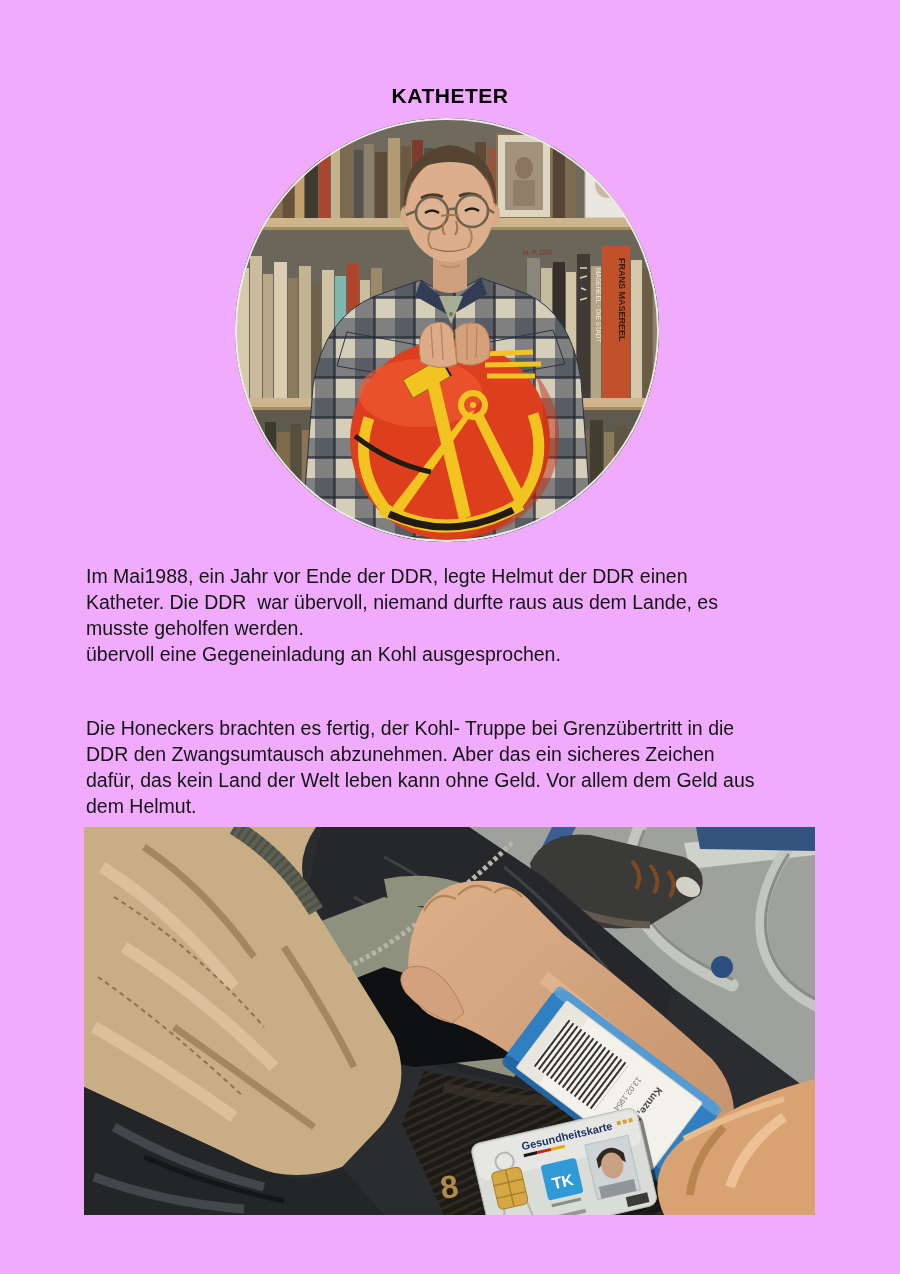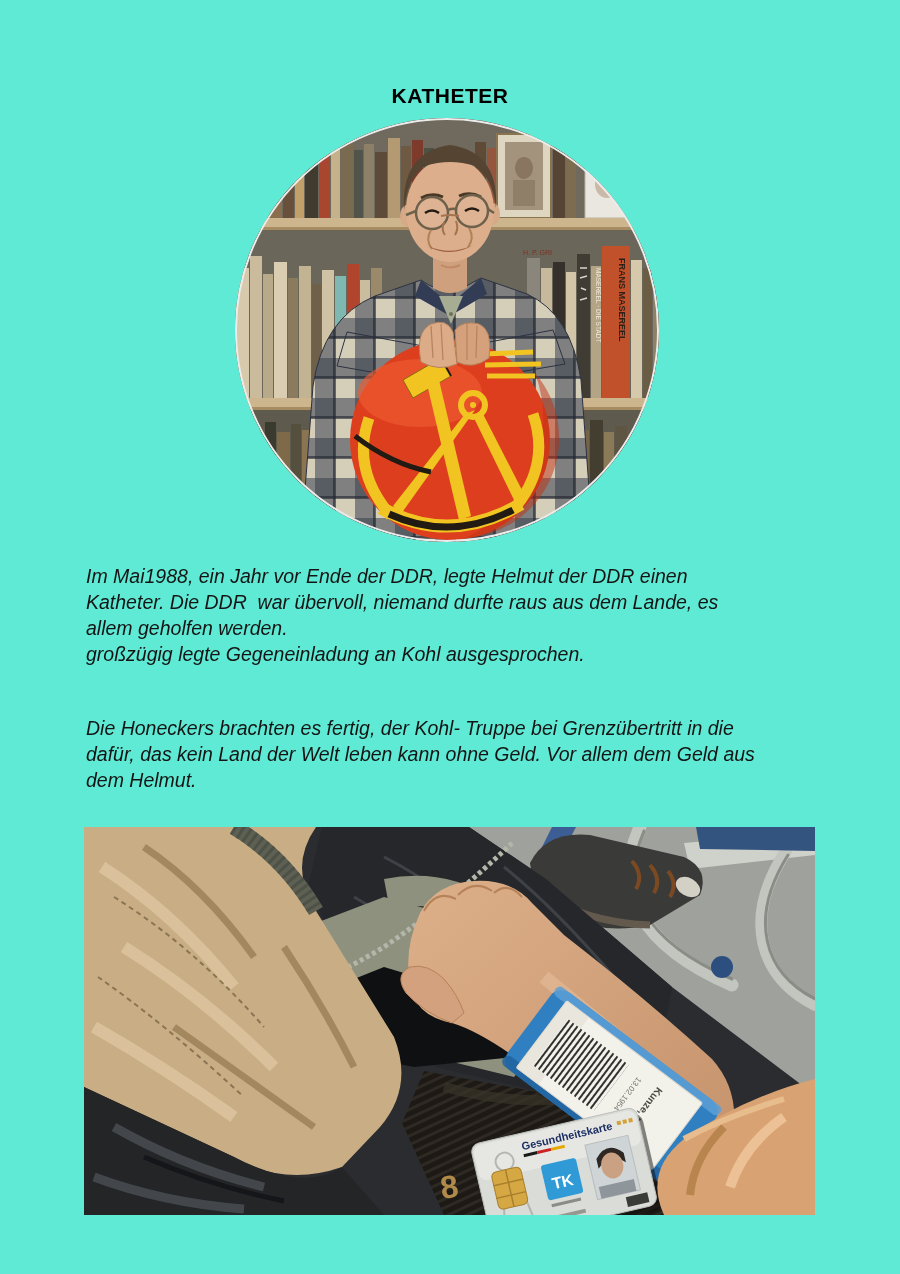--- a/index.html
+++ b/index.html
@@ -1,26 +1,26 @@
 <!DOCTYPE html>
 <html><head>
 <meta charset="utf-8">
 <style>
   html,body{margin:0;padding:0;background:#ffffff;}
   .page{
-    position:relative; width:900px; height:1274px; background:#5eead4;
+    position:relative; width:900px; height:1274px; background:#f0abfc;
     overflow:hidden; font-family:"Liberation Sans", sans-serif; color:#111;
   }
   .doc-title{
     position:absolute; top:84px; left:0; width:100%; text-align:center;
     font-size:21px; font-weight:bold; letter-spacing:0.5px; color:#000;
   }
   .portrait-wrap{ position:absolute; left:235px; top:118px; width:424px; height:424px; }
   .body-text{
-    position:absolute; left:86px; width:740px; font-size:19.5px; line-height:26px; color:#141414;font-style:italic;
+    position:absolute; left:86px; width:740px; font-size:19.5px; line-height:26px; color:#141414;
   }
   .body-text .tline{ white-space:pre; }
   #para1{ top:563px; }
   #para2{ top:715px; }
   .photo-wrap{ position:absolute; left:84px; top:827px; width:731px; height:388px; }
   svg{ display:block; }
 </style>
 </head>
 <body>
 
@@ -220,26 +220,27 @@
           </g>
         </g>
         <circle cx="212" cy="212" r="211" fill="none" stroke="#ececec" stroke-width="2"></circle>
       </g>
     </svg>
   </div>
 
   <div class="body-text" id="para1">
     <div class="tline">Im Mai1988, ein Jahr vor Ende der DDR, legte Helmut der DDR einen</div>
     <div class="tline">Katheter. Die DDR  war übervoll, niemand durfte raus aus dem Lande, es</div>
-    <div class="tline">allem geholfen werden.</div>
-    <div class="tline">großzügig legte Gegeneinladung an Kohl ausgesprochen.</div>
+    <div class="tline">musste geholfen werden.</div>
+    <div class="tline">übervoll eine Gegeneinladung an Kohl ausgesprochen.</div>
   </div>
 
   <div class="body-text" id="para2">
     <div class="tline">Die Honeckers brachten es fertig, der Kohl- Truppe bei Grenzübertritt in die</div>
+    <div class="tline">DDR den Zwangsumtausch abzunehmen. Aber das ein sicheres Zeichen</div>
     <div class="tline">dafür, das kein Land der Welt leben kann ohne Geld. Vor allem dem Geld aus</div>
     <div class="tline">dem Helmut.</div>
   </div>
 
   <div class="photo-wrap">
     <svg width="731" height="388" viewBox="0 0 731 388">
       <defs>
         <pattern id="cord" width="8" height="8" patternUnits="userSpaceOnUse" patternTransform="rotate(65)">
           <rect width="8" height="8" fill="#1d1a16"></rect>
             <rect width="3" height="8" fill="#2e2922"></rect>

